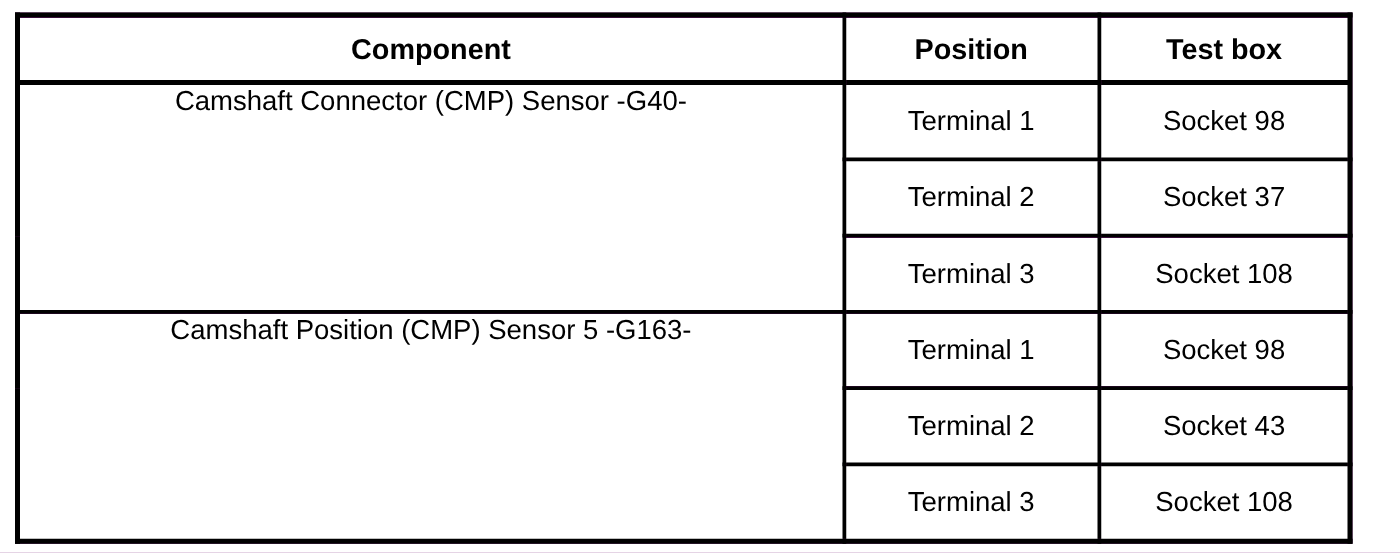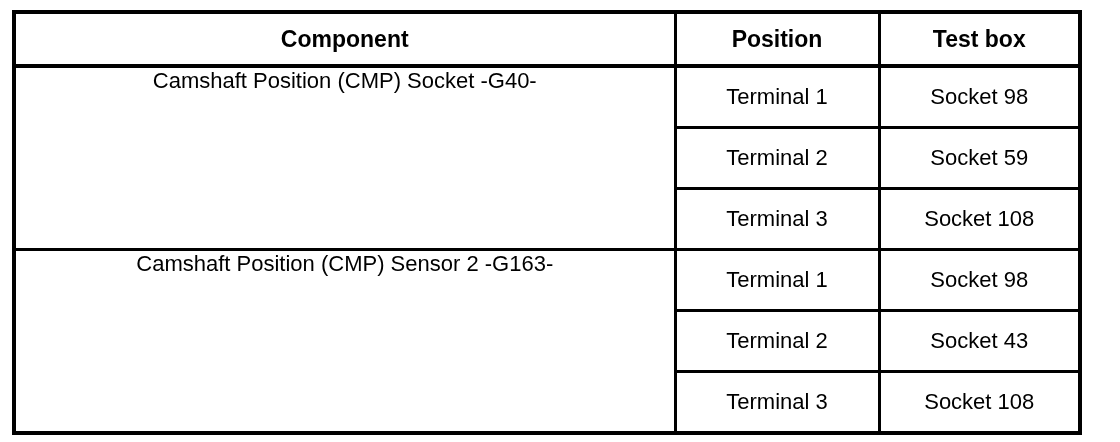--- a/index.html
+++ b/index.html
@@ -68,34 +68,34 @@
     </colgroup>
     <thead>
       <tr>
         <th>Component</th>
         <th>Position</th>
         <th>Test box</th>
       </tr>
     </thead>
     <tbody>
       <tr>
-        <td class="component-cell" rowspan="3">Camshaft Position (CMP) Socket -G40-</td>
+        <td class="component-cell" rowspan="3">Camshaft Connector (CMP) Sensor -G40-</td>
         <td>Terminal 1</td>
         <td>Socket 98</td>
       </tr>
       <tr>
         <td>Terminal 2</td>
-        <td>Socket 59</td>
+        <td>Socket 37</td>
       </tr>
       <tr>
         <td>Terminal 3</td>
         <td>Socket 108</td>
       </tr>
       <tr>
-        <td class="component-cell" rowspan="3">Camshaft Position (CMP) Sensor 2 -G163-</td>
+        <td class="component-cell" rowspan="3">Camshaft Position (CMP) Sensor 5 -G163-</td>
         <td>Terminal 1</td>
         <td>Socket 98</td>
       </tr>
       <tr>
         <td>Terminal 2</td>
         <td>Socket 43</td>
       </tr>
       <tr>
         <td>Terminal 3</td>
         <td>Socket 108</td>

